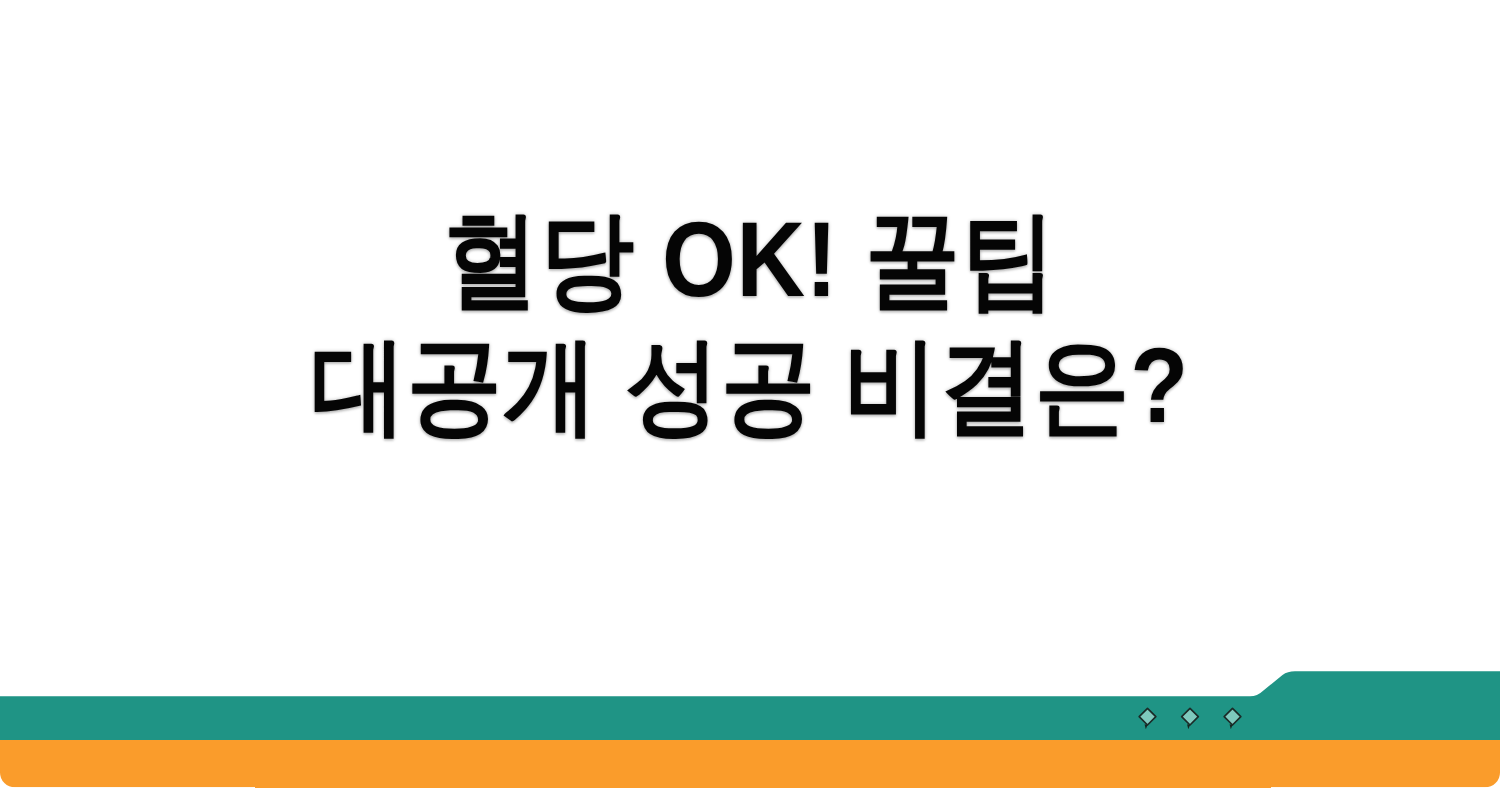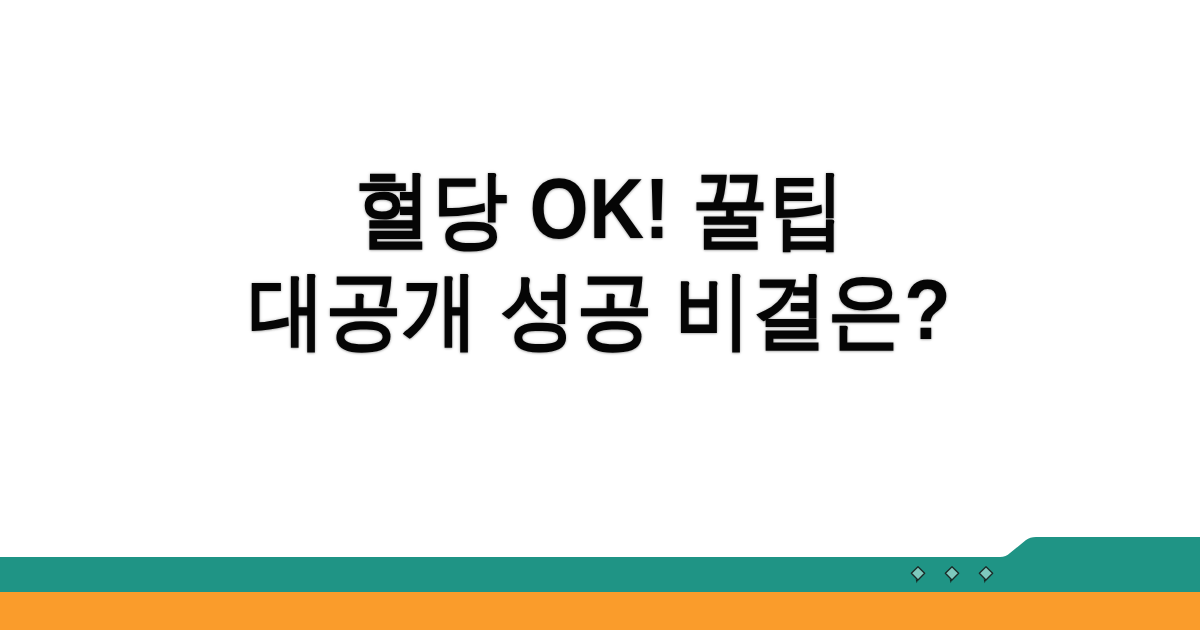--- a/index.html
+++ b/index.html
@@ -13,20 +13,21 @@
     font-family: "Liberation Sans", sans-serif;
     overflow: hidden;
   }
 
   #thumbnail-card {
     position: relative;
     width: 1200px;
     height: 630px;
     background: #ffffff;
     overflow: hidden;
+    border-radius: 12px;
   }
 
   
   #headline-block {
     position: absolute;
     left: 0;
     top: 0;
     width: 1200px;
     height: 520px;
     display: flex;

